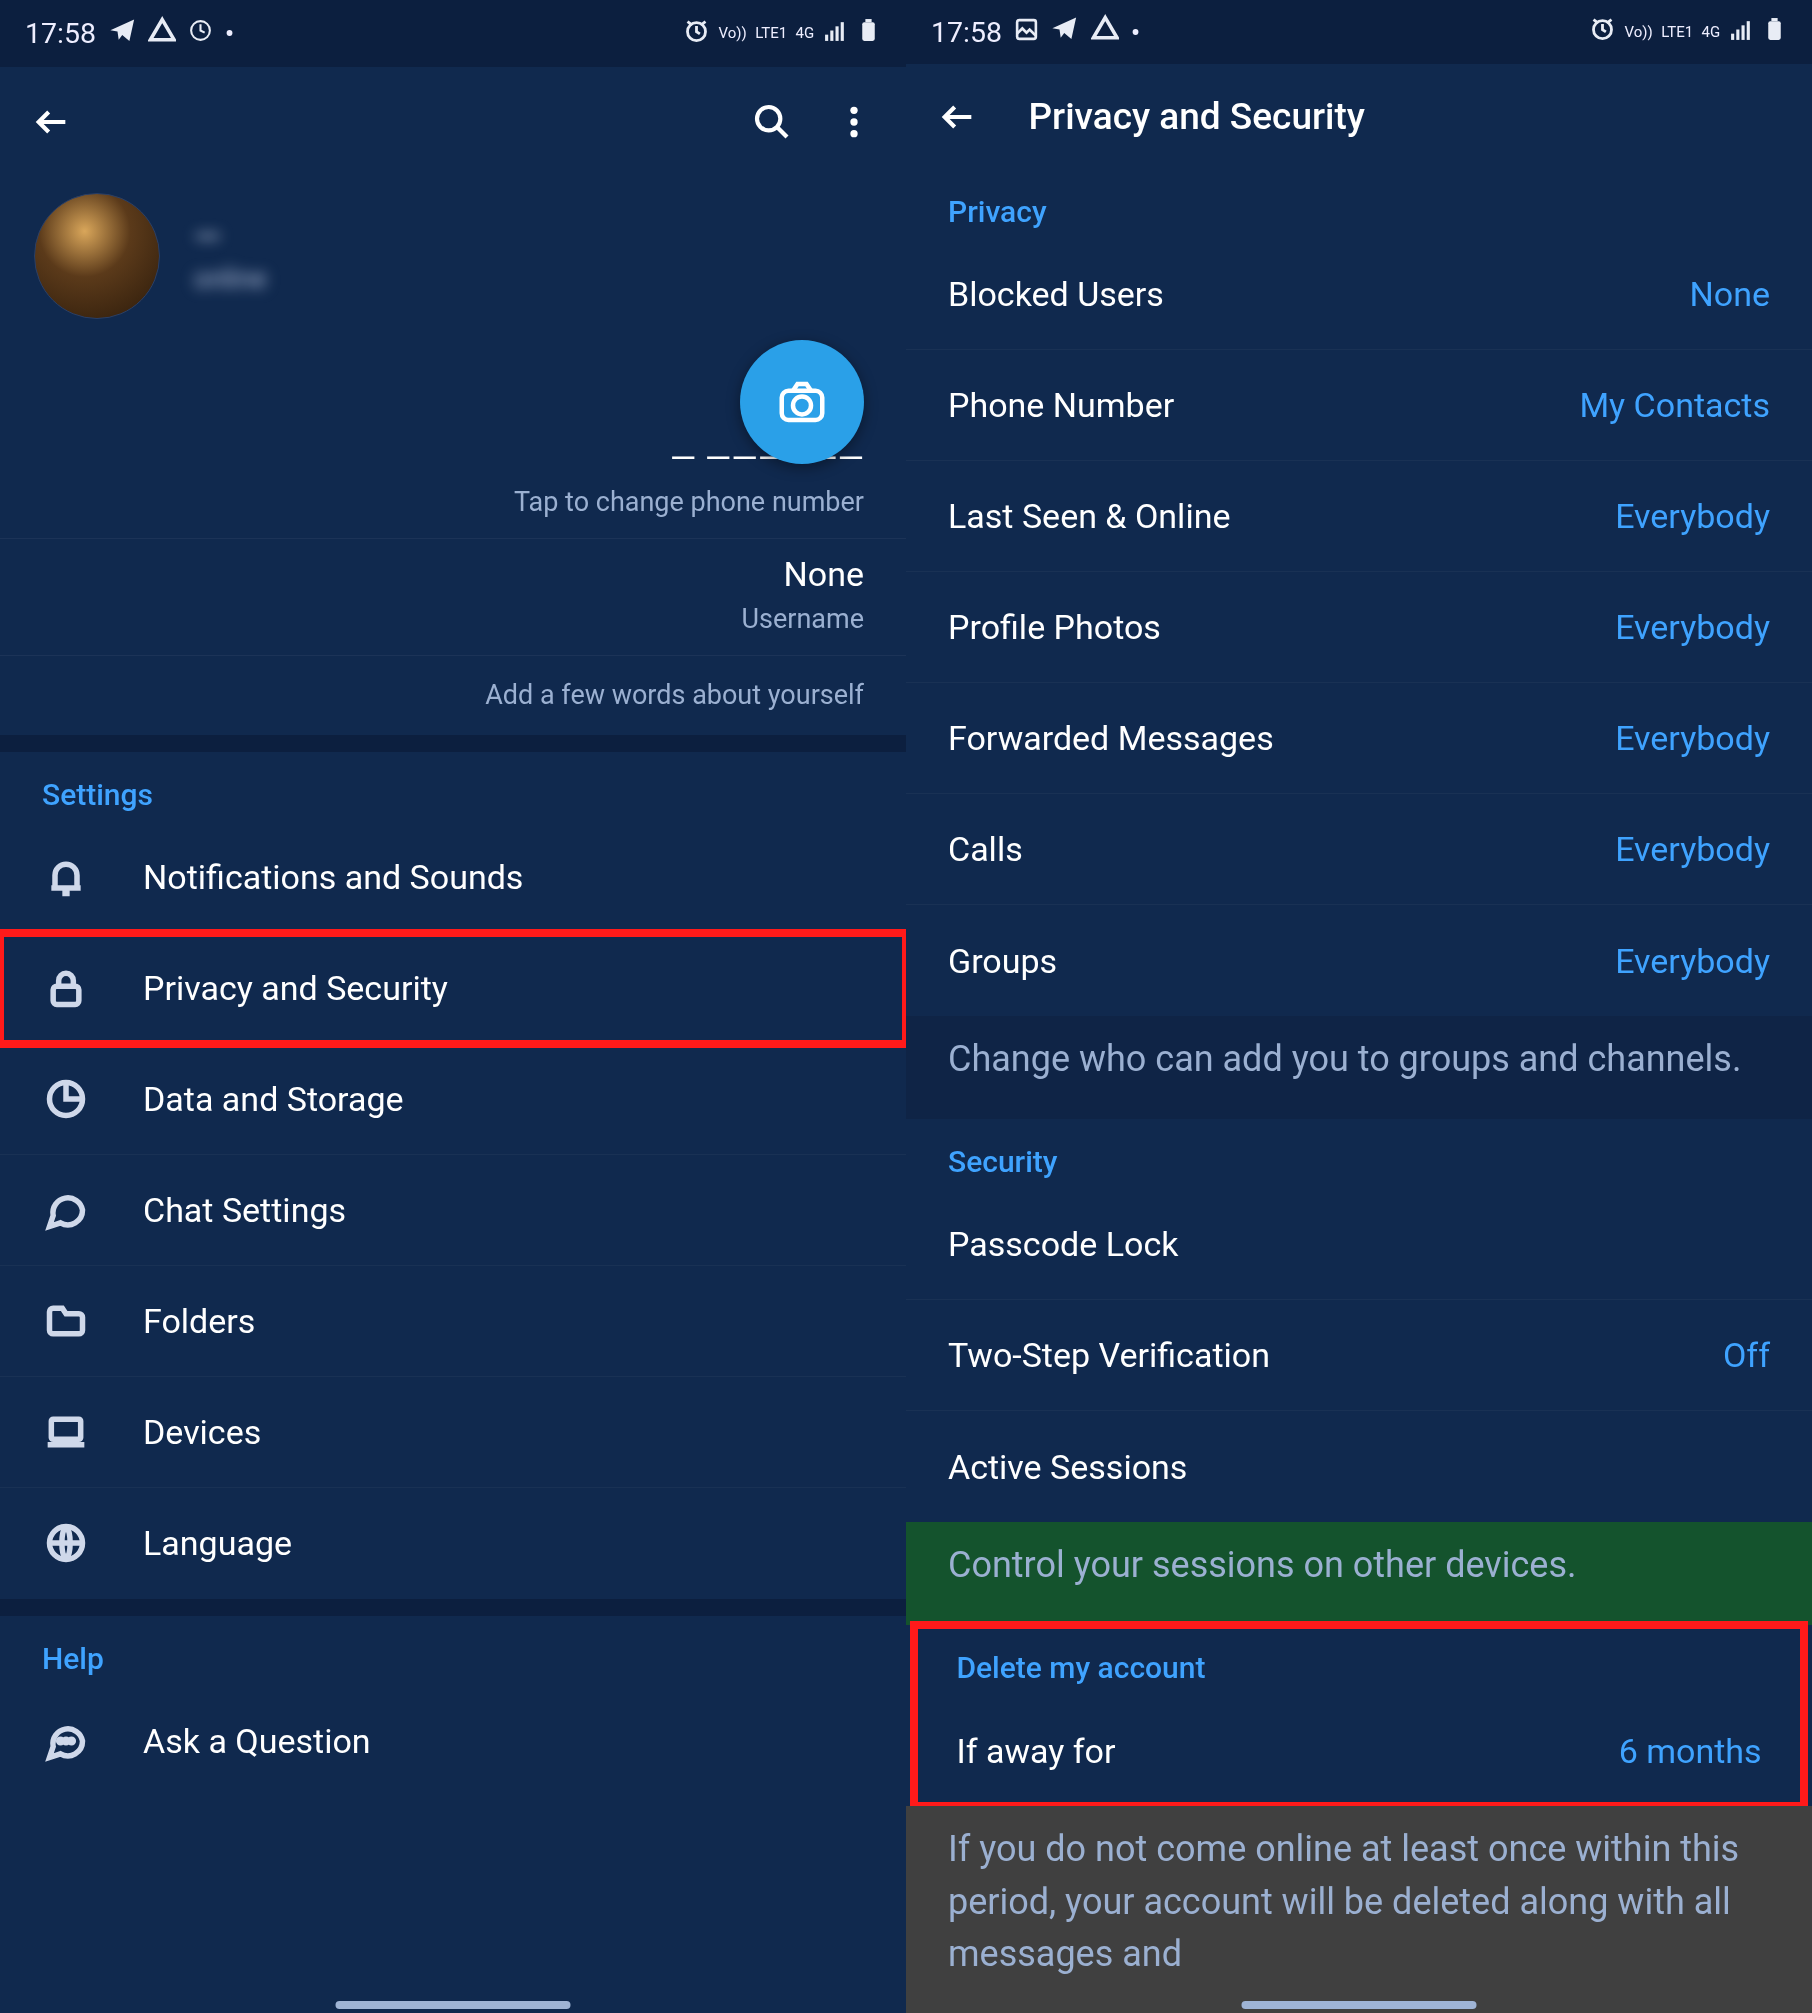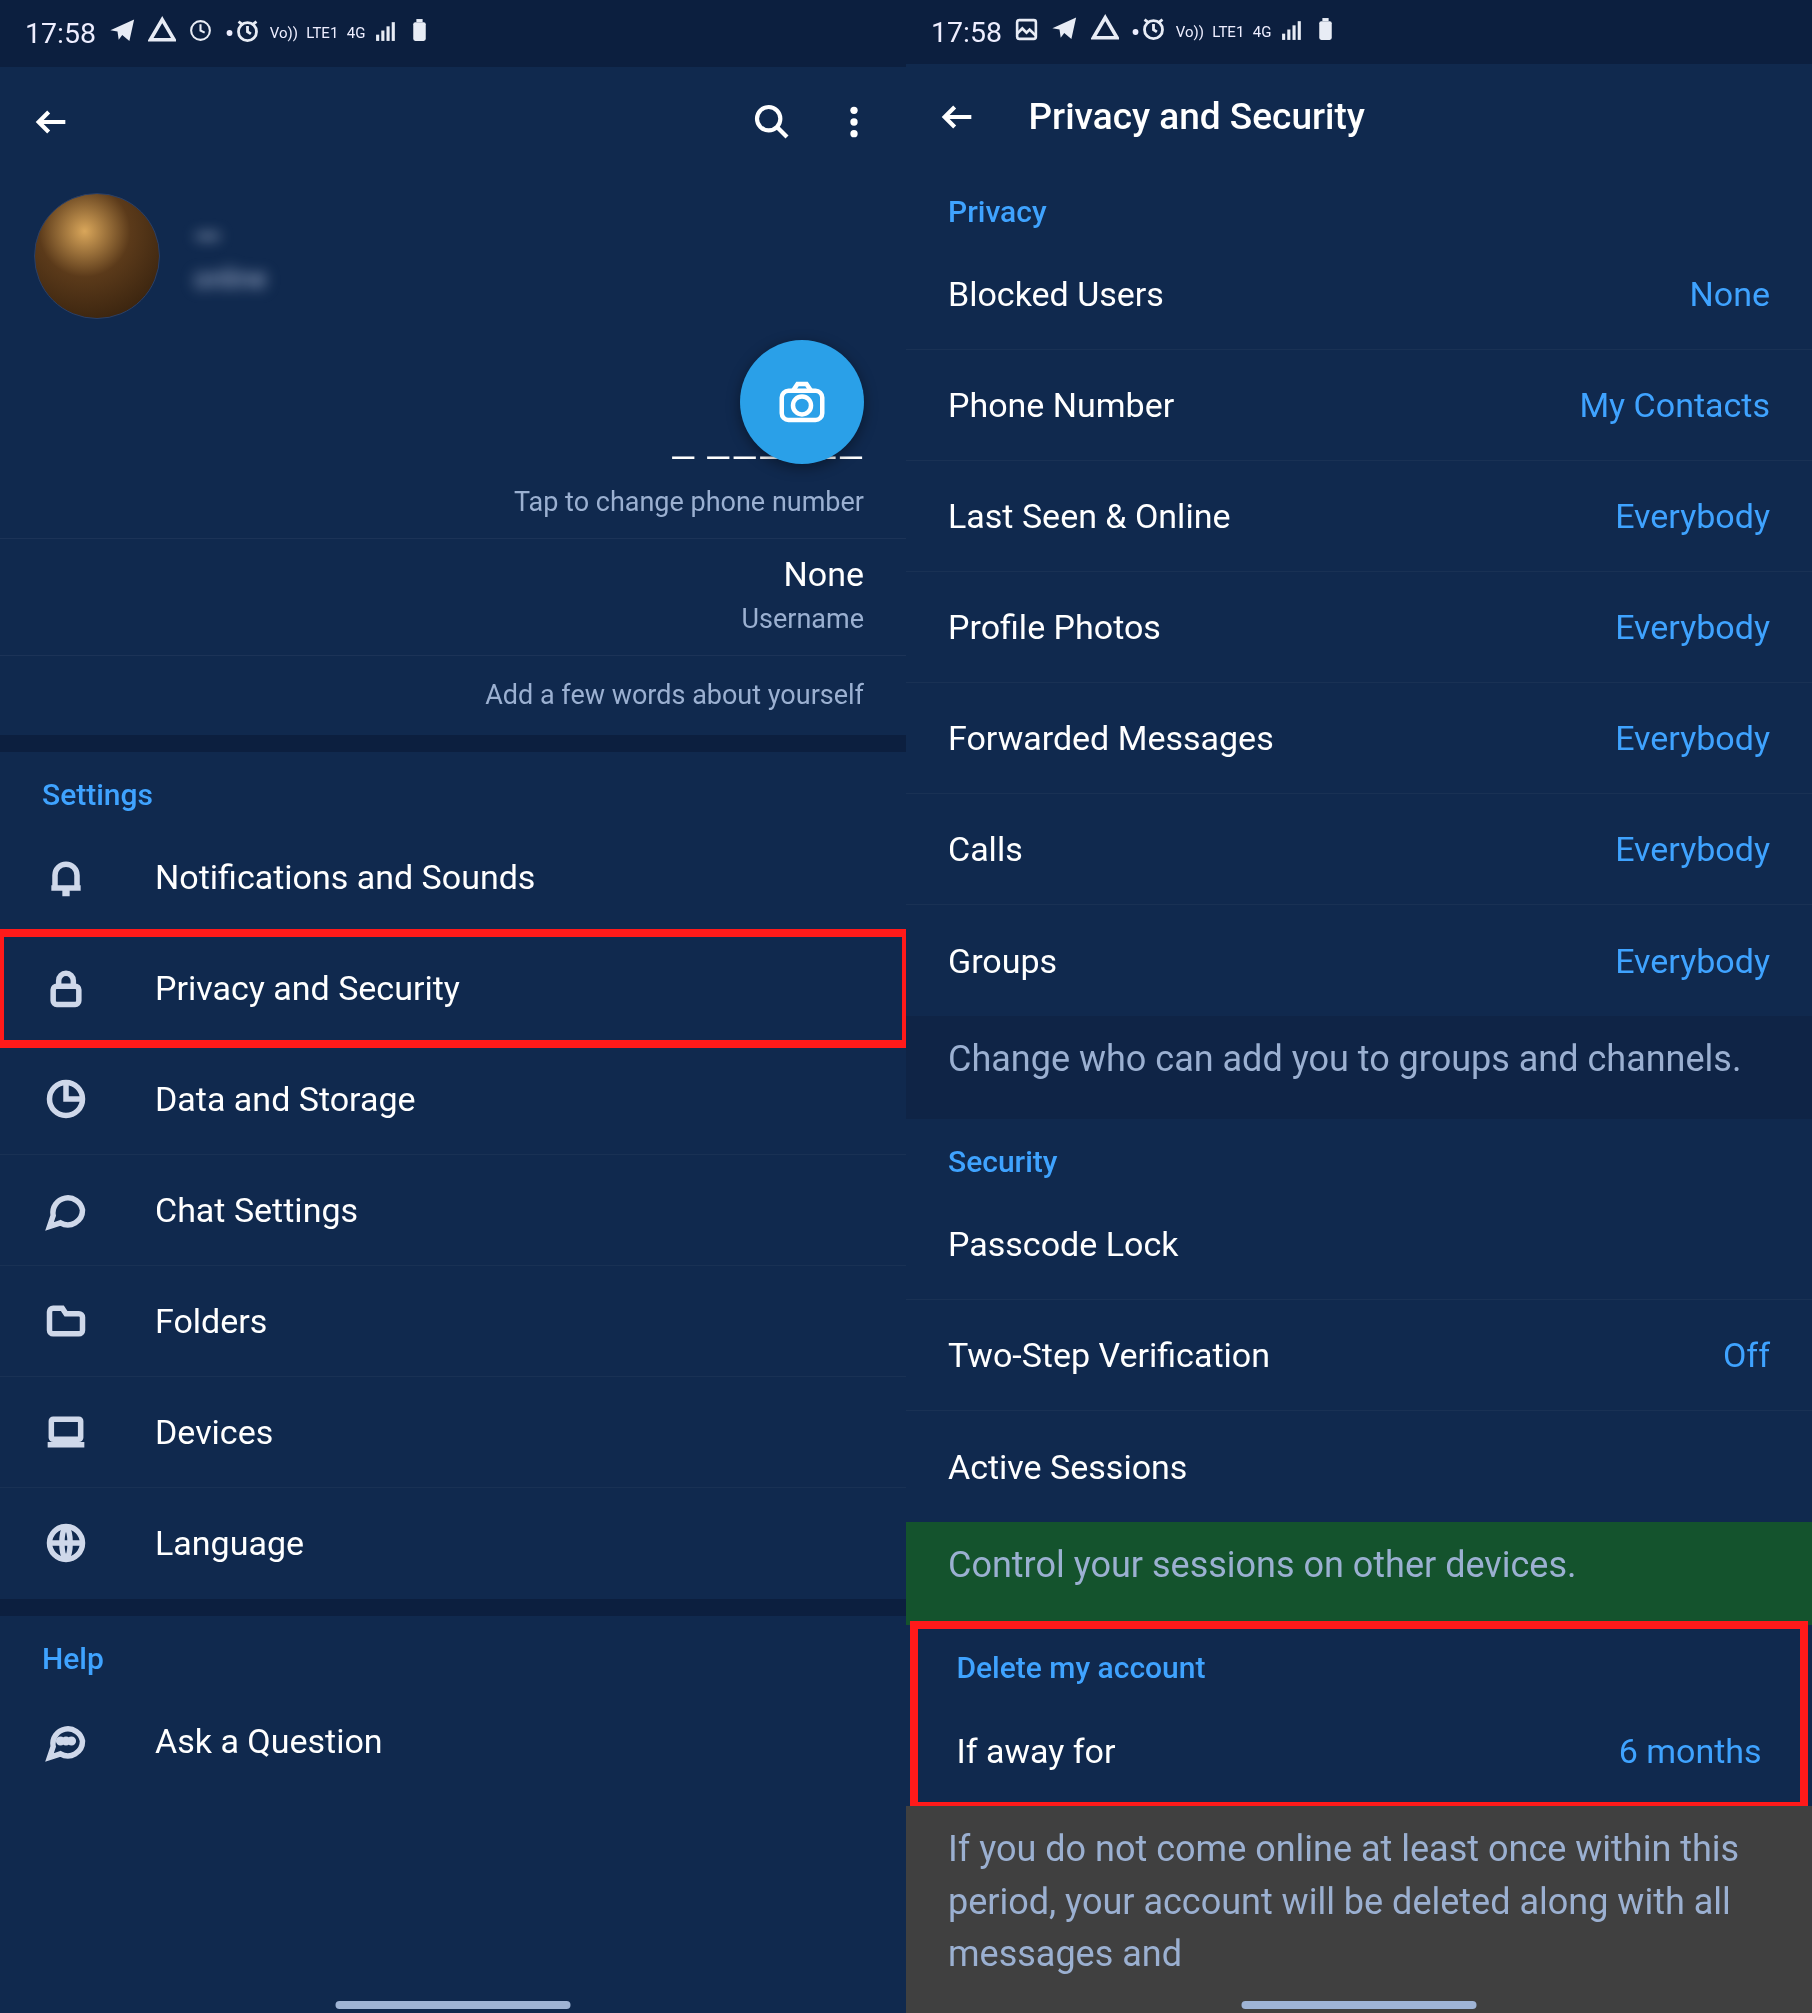--- a/index.html
+++ b/index.html
@@ -19,20 +19,21 @@
     display: flex;
     flex-direction: column;
     color: #fff;
   }
   
   .statusbar {
     height: 67px;
     background: #0c1f3f;
     display: flex;
     align-items: center;
+    justify-content: space-between;
     padding: 0 25px;
     font-size: 28.5px;
     color: #eef;
   }
   .status-left, .status-right { display: flex; align-items: center; gap: 11.7px; }
   .status-right { gap: 8.4px; }
   .tiny { font-size: 15px; line-height: 1; }
   
   .appbar {
     height: 109px;
@@ -92,21 +93,20 @@
     color: #3fa3ff;
     font-size: 30px;
     font-weight: 500;
   }
   .row {
     display: flex;
     align-items: center;
     padding: 22px 42px;
     min-height: 111px;
     border-bottom: 0.8px solid rgba(255,255,255,0.04);
-    gap: 12px;
   }
   .row:last-child { border-bottom: none; }
   .row-main {
     flex: 1;
     display: flex;
     flex-direction: column;
     justify-content: center;
     gap: 6.7px;
   }
   .row-label { font-size: 34px; color: #fff; }

